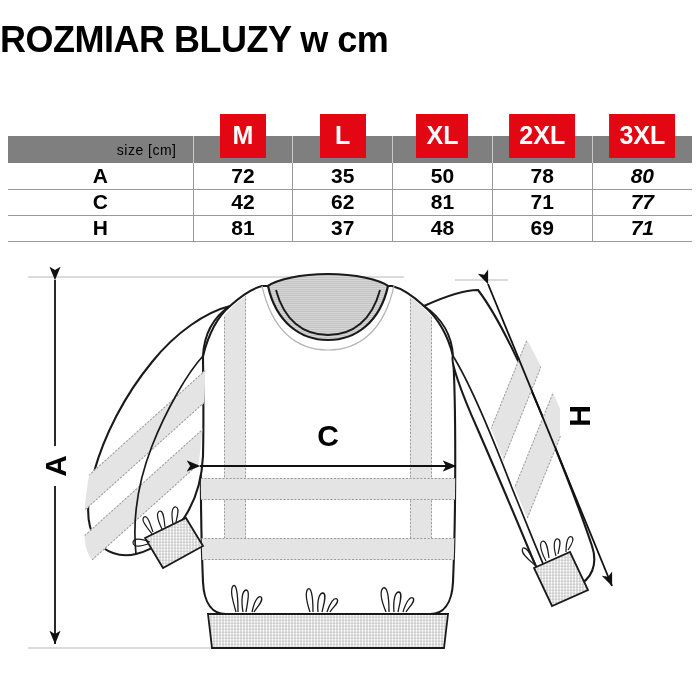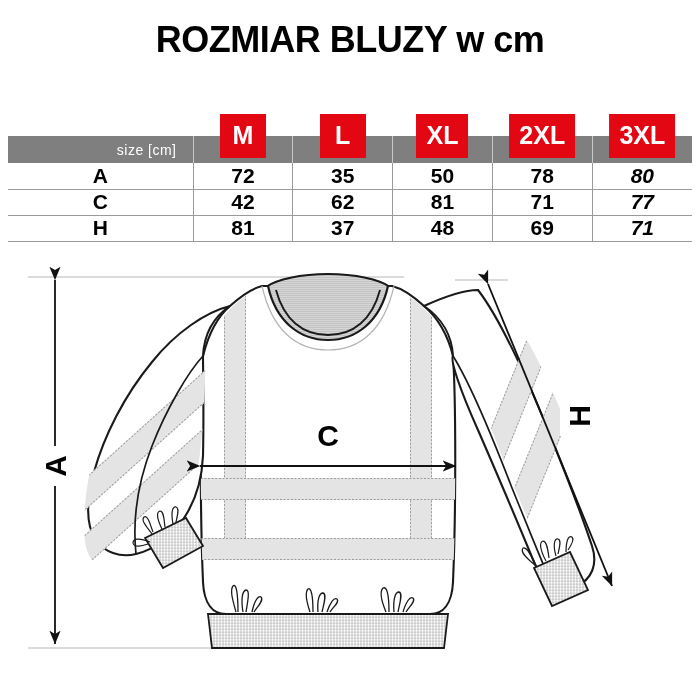--- a/index.html
+++ b/index.html
@@ -15,21 +15,20 @@
     overflow: hidden;
     position: relative;
   }
 
   
   #title {
     position: absolute;
     top: 18px;
     left: 0;
     width: 700px;
-    text-align: center;
     font-size: 36px;
     font-weight: bold;
     letter-spacing: -0.5px;
     line-height: 44px;
     white-space: nowrap;
   }
 
   
   #size-table {
     position: absolute;
@@ -49,21 +48,21 @@
   #size-table tr.header-row td {
     border-right: 1px solid #c9c9c9;
     position: relative;
     vertical-align: middle;
   }
   #size-table tr.header-row td:last-child { border-right: none; }
 
   .size-label-cell {
     text-align: right;
     padding-right: 16px;
-    color: #ffffff;
+    color: #000000;
     font-size: 14px;
     letter-spacing: 0.5px;
   }
 
   .badge {
     position: absolute;
     left: 50%;
     top: 50%;
     transform: translate(-50%, -50%);
     margin-top: -14px;

